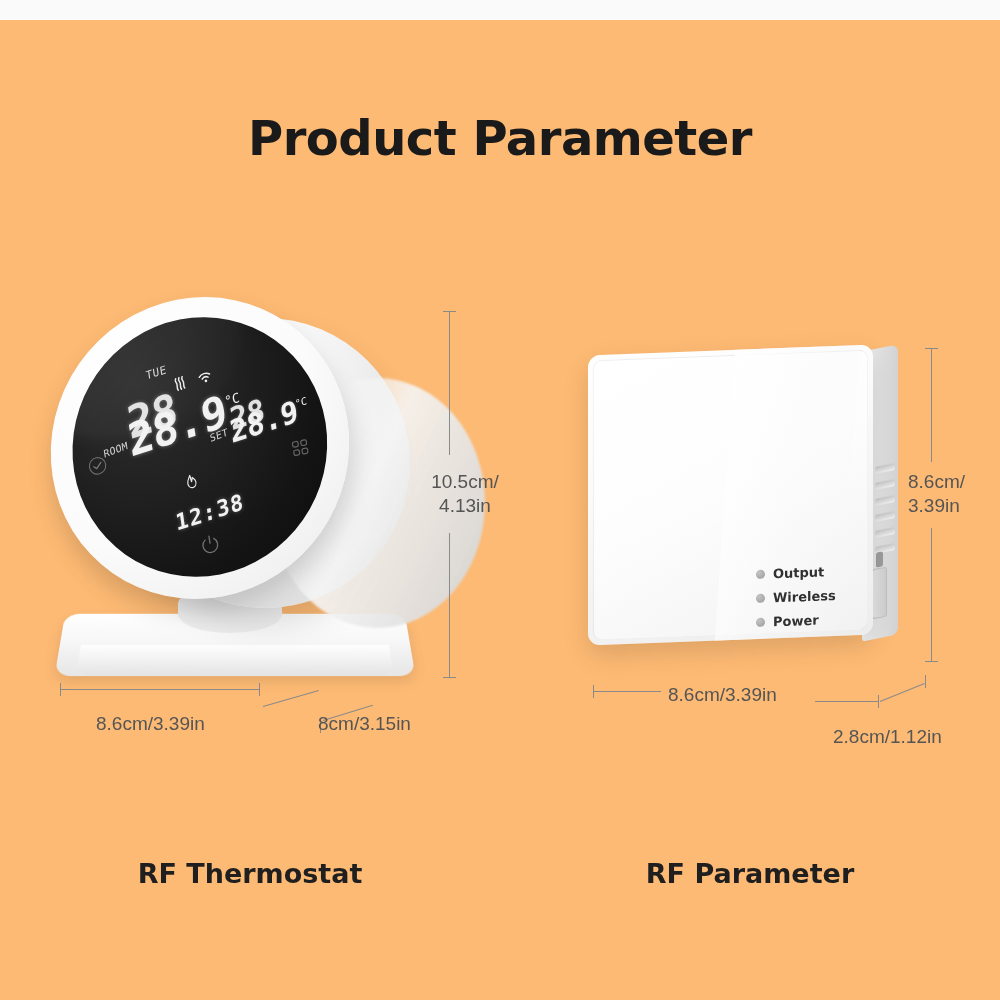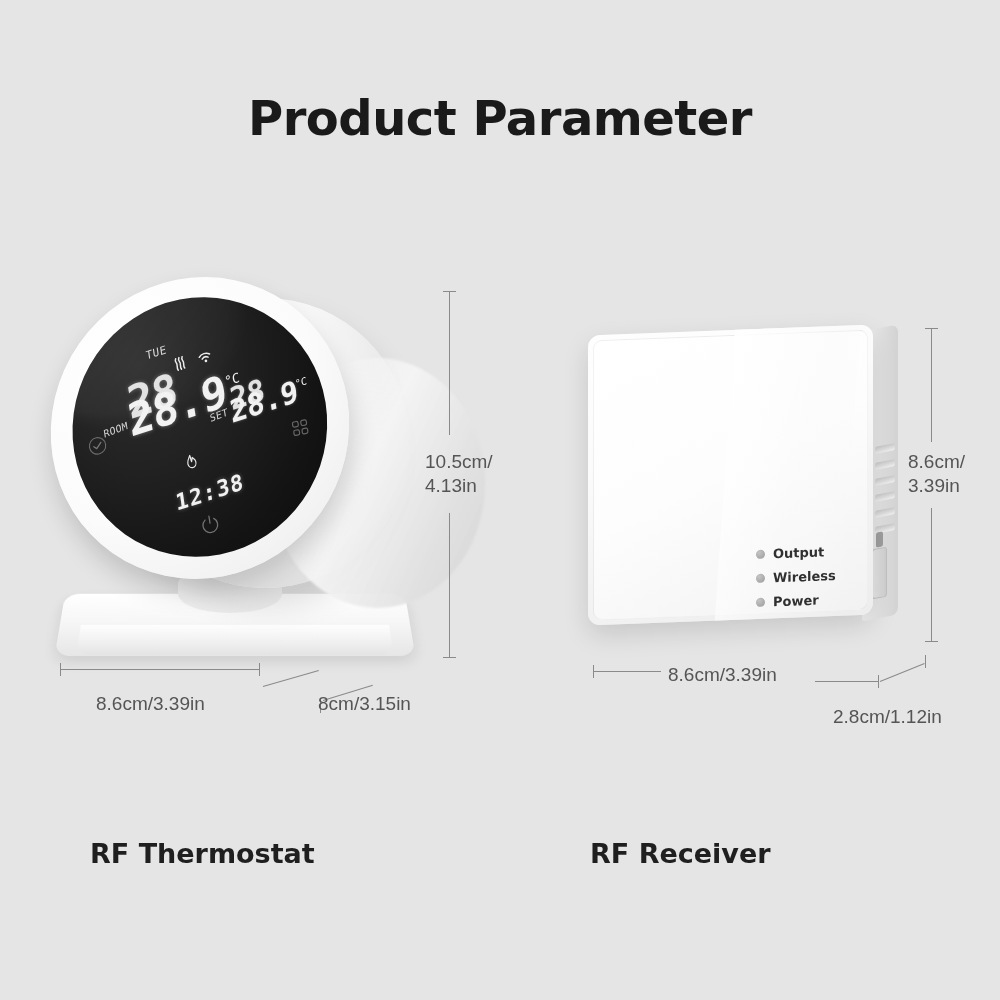--- a/index.html
+++ b/index.html
@@ -13,21 +13,22 @@
     background: #fafafa;
     font-family: "Liberation Sans", sans-serif;
     overflow: hidden;
     position: relative;
     -webkit-font-smoothing: antialiased;
   }
 
   .page {
     position: absolute;
     inset: 0;
-    background: #e5e5e5;
+    background: #fdba74;
+    margin-top: 20px;
   }
 
   
   .page-title {
     position: absolute;
     top: 90px;
     left: 0;
     width: 1000px;
     text-align: center;
     font-size: 48px;
@@ -275,21 +276,21 @@
   .key-check { left: 14px; top: 118px; }
   .key-menu  { left: 218px; top: 140px; }
   .key-power { left: 112px; top: 216px; }
 
   .tstat-caption, .recv-caption {
     position: absolute;
     font-size: 27px;
     font-weight: bold;
     color: #1f1f1f;
     font-family: "DejaVu Sans", sans-serif;
-    text-align: left;
+    text-align: center;
   }
   .tstat-caption { left: 90px; top: 838px; width: 320px; }
   .recv-caption  { left: 590px; top: 838px; width: 320px; }
 
   
   #receiver-figure {
     position: absolute;
     left: 580px;
     top: 310px;
     width: 340px;
@@ -484,21 +485,21 @@
         </span>
       </div>
     </div>
   </div>
 
   <div>
     <div class="cap-h" style="left:443px; top:291px;"></div>
     <div class="dim-line v-line" style="left:449px; top:291px; height:144px;"></div>
     <div class="dim-line v-line" style="left:449px; top:513px; height:145px;"></div>
     <div class="cap-h" style="left:443px; top:657px;"></div>
-    <div class="dim-text" style="left:425px; top:450px; text-align:left; width:80px;">10.5cm/
+    <div class="dim-text" style="left:425px; top:450px; text-align:center; width:80px;">10.5cm/
 4.13in</div>
   </div>
 
   <div>
     <div class="cap-v" style="left:60px; top:663px;"></div>
     <div class="dim-line h-line" style="left:60px; top:669px; width:200px;"></div>
     <div class="cap-v" style="left:259px; top:663px;"></div>
     <div class="dim-text" style="left:96px; top:692px;">8.6cm/3.39in</div>
   </div>
 
@@ -561,15 +562,15 @@
     <div class="dim-line h-line" style="left:815px; top:681px; width:64px;"></div>
     <div class="cap-v" style="left:878px; top:675px;"></div>
   </div>
 
   <div>
     <div class="diag-line" style="left:880px; top:681px; width:48px; transform: rotate(-22deg);"></div>
     <div class="cap-v" style="left:925px; top:655px;"></div>
     <div class="dim-text" style="left:833px; top:705px;text-align:right;">2.8cm/1.12in</div>
   </div>
 
-  <div class="recv-caption">RF Receiver</div>
+  <div class="recv-caption">RF Parameter</div>
 
 </div>
 
 </body></html>

